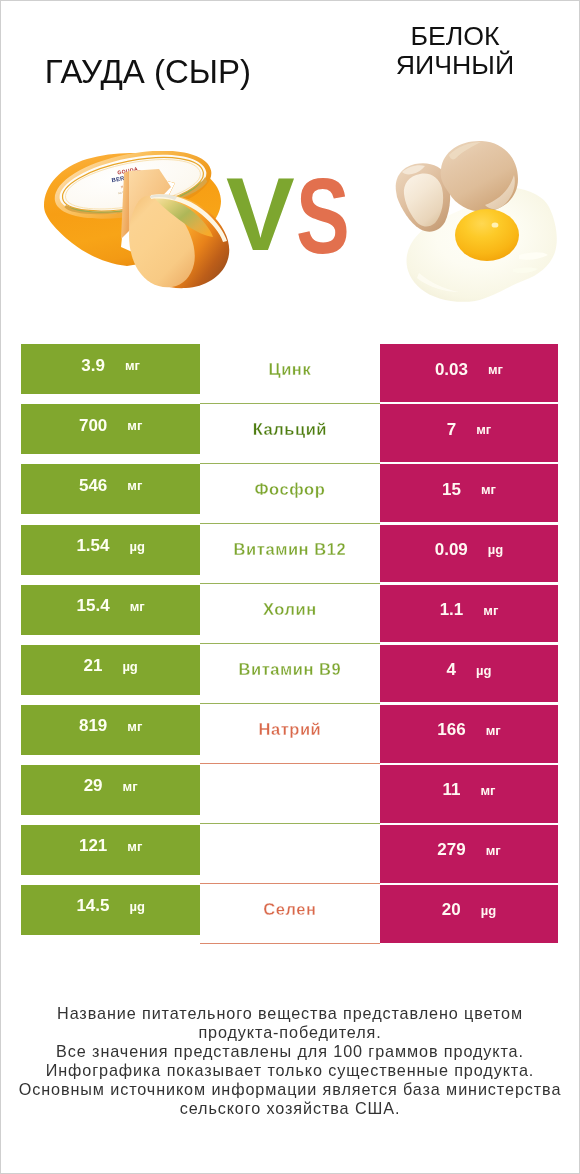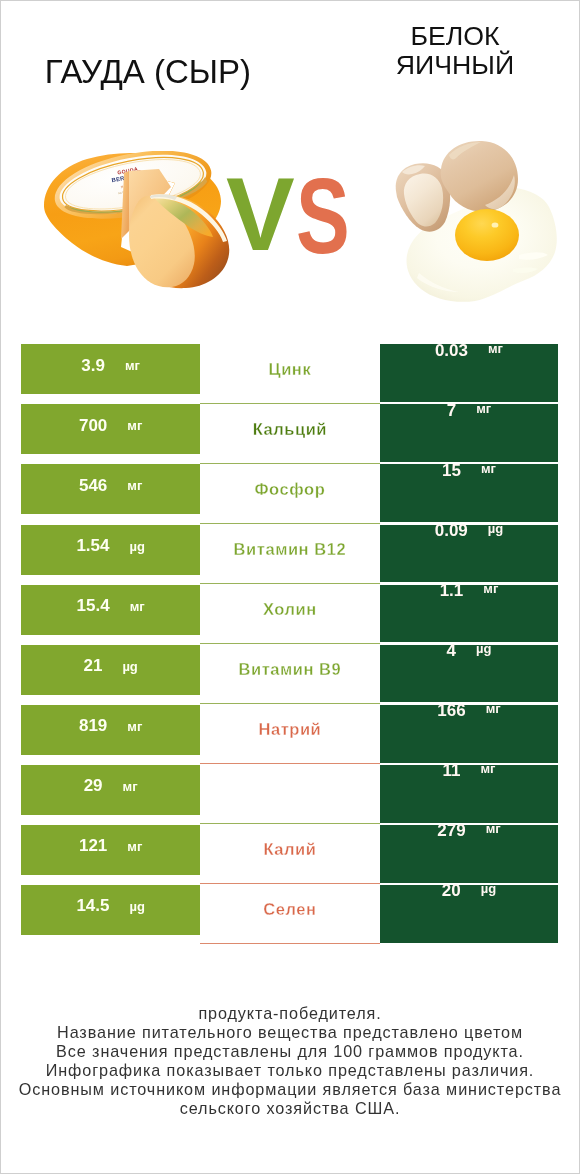--- a/index.html
+++ b/index.html
@@ -15,22 +15,22 @@
          font-size:103px;font-weight:700;line-height:90px;white-space:nowrap;}
   .vsbox span{display:inline-block;vertical-align:top;}
   .vs-v{transform:translate(1px,2.5px);}
   .vs-s{font-size:108px;transform:translate(2px,3.5px) scaleX(.745);transform-origin:left top;}
   .tbl{position:absolute;top:343.4px;left:20.4px;width:537px;}
   .row{position:relative;height:60.05px;}
   .cl{position:absolute;left:0;top:0;width:178.5px;height:50px;background:#81a72e;
       color:#fefff2;display:flex;align-items:center;justify-content:center;}
   .cm{position:absolute;left:178.5px;top:0;width:180px;height:57.85px;
       display:flex;align-items:center;justify-content:center;}
-  .cr{position:absolute;left:358.2px;top:0;width:178.8px;height:57.85px;background:#14532d;
-      color:#fff7f2;display:flex;align-items:flex-start;justify-content:center;}
+  .cr{position:absolute;left:358.2px;top:0;width:178.8px;height:57.85px;background:#be185d;
+      color:#fff7f2;display:flex;align-items:center;justify-content:center;}
   .sep{position:absolute;left:178.5px;top:58.2px;width:180px;height:1.2px;}
   .num{font-size:17px;font-weight:700;letter-spacing:0px;position:relative;top:-3.5px;}
   .unit{font-size:13px;font-weight:700;margin-left:20px;letter-spacing:0px;position:relative;top:-3.5px;}
   .nut{font-size:16.5px;font-weight:700;letter-spacing:0.55px;position:relative;top:-4px;-webkit-text-stroke:0.35px #ffffff;}
   .footer{position:absolute;top:1002.5px;left:0;width:578px;text-align:center;
           font-size:16.2px;color:#333333;line-height:19.12px;letter-spacing:0.9px;}
 </style>
 </head>
 <body>
 
@@ -324,23 +324,20 @@
           <span class="num">11</span>
           <span class="unit">мг</span>
         </div>
         <div class="sep" style="background:#9ab35a"></div>
       </div>
       <div class="row">
         <div class="cl">
           <span class="num">121</span>
           <span class="unit">мг</span>
         </div>
-        <div class="cm">
-          <span class="nut" style="color:#d9684a">Калий</span>
-        </div>
         <div class="cr">
           <span class="num">279</span>
           <span class="unit">мг</span>
         </div>
         <div class="sep" style="background:#dd8a6e"></div>
       </div>
       <div class="row">
         <div class="cl">
           <span class="num">14.5</span>
           <span class="unit">µg</span>
@@ -349,20 +346,20 @@
           <span class="nut" style="color:#d9684a">Селен</span>
         </div>
         <div class="cr">
           <span class="num">20</span>
           <span class="unit">µg</span>
         </div>
         <div class="sep" style="background:#dd8a6e"></div>
       </div>
     </div>
   <div class="footer">
+      <div>Название питательного вещества представлено цветом</div>
       <div>продукта-победителя.</div>
-      <div>Название питательного вещества представлено цветом</div>
       <div>Все значения представлены для 100 граммов продукта.</div>
-      <div>Инфографика показывает только представлены различия.</div>
+      <div>Инфографика показывает только существенные продукта.</div>
       <div>Основным источником информации является база министерства</div>
       <div>сельского хозяйства США.</div>
     </div>
 </div>
 
 </body></html>

